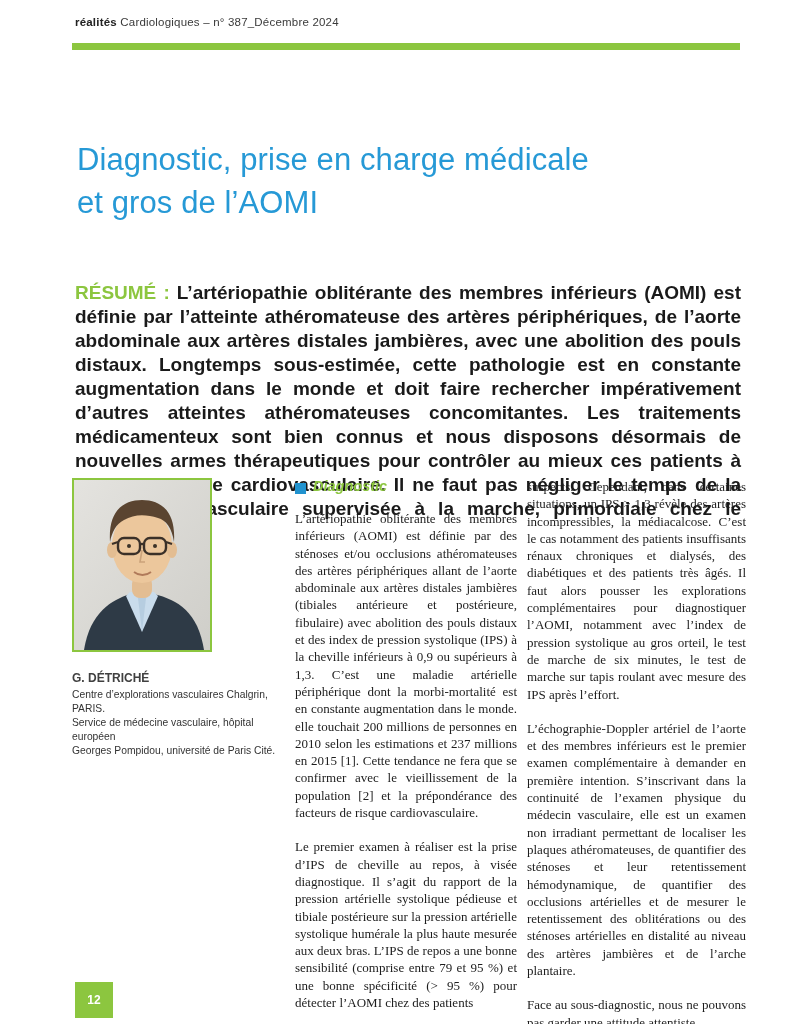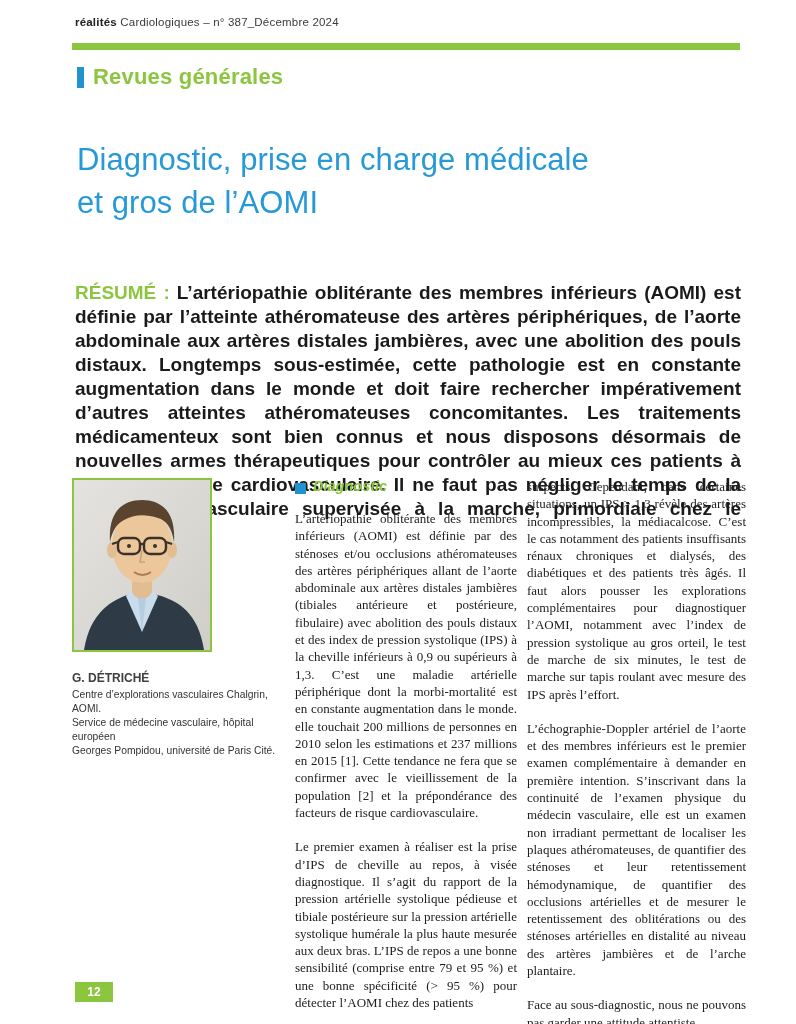--- a/index.html
+++ b/index.html
@@ -63,40 +63,36 @@
   .diag-square { width: 11px; height: 11px; background: var(--blue-marker); margin-right: 7px; }
   .diag-label { font-size: 14.5px; font-weight: bold; color: var(--green); }
   .body-text {
     font-family: "Liberation Serif", serif;
     font-size: 13px; line-height: 17.3px; color: #1c1c1c;
     text-align: justify;
   }
   .body-text p { margin: 0 0 17px 0; }
   .page-number-box {
     position: absolute; left: 75px; top: 982px;
-    width: 38px; height: 20px; background: var(--green);
+    width: 38px; height: 36px; background: var(--green);
     display: flex; align-items: center; justify-content: center;
     color: #ffffff; font-size: 12px; font-weight: bold;
   }
 </style>
 </head>
 <body>
 
 <div class="page" style="--green: #8CC63F; --blue-title: #2699D6; --blue-marker: #2193CF;">
 
   <div class="journal-line">
     <span class="brand">réalités</span><span> Cardiologiques – n° 387_Décembre 2024</span>
   </div>
 
   <div class="top-rule"></div>
 
-  <div class="section-row">
-    <div class="section-marker"></div>
-    <div class="section-label">Revues générales</div>
-  </div>
 
   <div class="article-title">
     <div>Diagnostic, prise en charge médicale</div>
     <div>et gros de l’AOMI</div>
   </div>
 
   <div class="abstract">
     <span class="abstract-label">RÉSUMÉ :</span><span> L’artériopathie oblitérante des membres inférieurs (AOMI) est définie par l’atteinte athéromateuse des artères périphériques, de l’aorte abdominale aux artères distales jambières, avec une abolition des pouls distaux. Longtemps sous-estimée, cette pathologie est en constante augmentation dans le monde et doit faire rechercher impérativement d’autres atteintes athéromateuses concomitantes. Les traitements médicamenteux sont bien connus et nous disposons désormais de nouvelles armes thérapeutiques pour contrôler au mieux ces patients à très haut risque cardiovasculaire. Il ne faut pas négliger le temps de la rééducation vasculaire supervisée à la marche, primordiale chez le claudicant.</span>
   </div>
 
@@ -137,21 +133,21 @@
           <circle cx="55" cy="66" r="2" fill="#3c3228"></circle>
           <circle cx="81" cy="66" r="2" fill="#3c3228"></circle>
 
           <path d="M68,70 L66,82 L71,82" fill="none" stroke="#caa27a" stroke-width="1.6"></path>
           <path d="M60,92 C65,96 72,96 77,92" fill="none" stroke="#b07a5a" stroke-width="1.8"></path>
         </svg>
       </div>
       <div class="author-name">G. DÉTRICHÉ</div>
       <div class="author-affil">
         <div>Centre d’explorations vasculaires Chalgrin,</div>
-        <div>AOMI.</div>
+        <div>PARIS.</div>
         <div>Service de médecine vasculaire, hôpital européen</div>
         <div>Georges Pompidou, université de Paris Cité.</div>
       </div>
     </div>
 
     <div class="col col-2">
       <div class="diagnostic-heading">
         <div class="diag-square"></div>
         <div class="diag-label">Diagnostic</div>
       </div>

